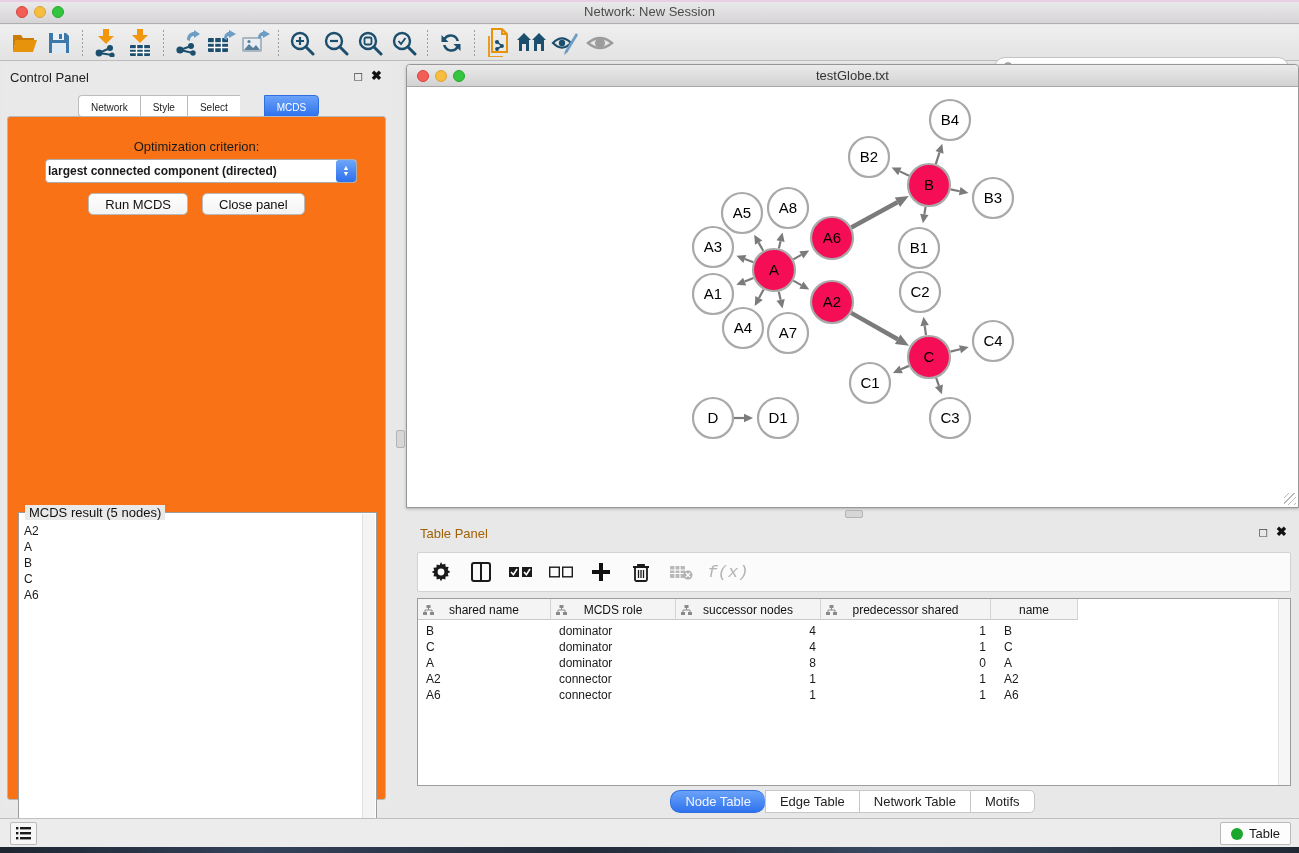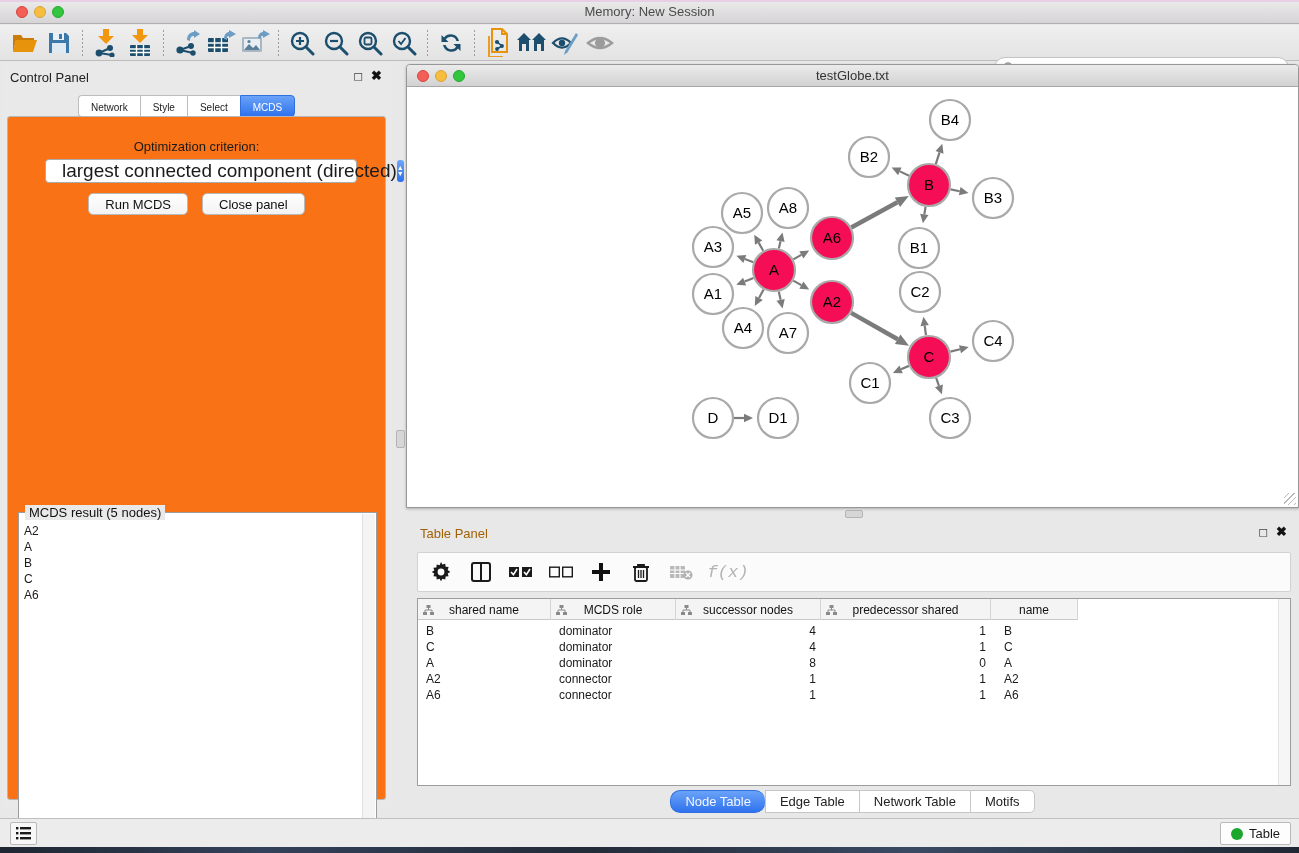--- a/index.html
+++ b/index.html
@@ -32,27 +32,27 @@
   .cpanel-head { position:absolute; left:8px; top:8px; font-size:13px; color:#222; }
   .panel-btns { position:absolute; top:6px; display:flex; gap:8px; align-items:center; color:#333; }
   .cpanel .panel-btns { right:10px; }
   .float-glyph { font-size:12px; color:#444; }
   .close-glyph { font-size:13px; font-weight:bold; color:#111; }
   .cp-tabs { position:absolute; left:76px; top:33px; display:flex; }
   .cp-tab { height:22px; padding:2px 12px 0; background:#fff; border:1px solid #bdbdbd; border-right:none;
     font-size:10px; color:#222; display:flex; align-items:center; }
   .cp-tab:first-child { border-radius:4px 0 0 4px; }
   .cp-tab:last-child  { border-radius:0 4px 4px 0; border-right:1px solid #bdbdbd; }
-  .cp-tab.sel { background:linear-gradient(#6ba3f8,#2f72ee); color:#fff; border-color:#2f6fe0; }
+  .cp-tab.sel { background:linear-gradient(#6ba3f8,#2f72ee); color:#fff; border-color:#2f6fe0;margin-left:24px; }
   .cp-body { position:absolute; left:5px; top:54px; width:379px; height:684px;
     border:1px solid #b7b7b7; border-radius:3px; background:#f97316; }
   .opt-label { position:absolute; top:22px; width:100%; text-align:center; font-size:13px; }
   .dropdown { position:absolute; left:37px; top:42px; width:312px; height:24px; background:#fff;
     border:1px solid #ababab; border-radius:4px; display:flex; align-items:center; }
-  .dropdown .dd-text { flex:1; padding-left:16px; font-size:19px; white-space:nowrap; }
+  .dropdown .dd-text { flex:1; padding-left:2px; font-size:12px; white-space:nowrap;font-weight:bold; }
   .dd-step { width:20px; height:22px; margin-right:0px; border-radius:3px;
     background:linear-gradient(#6ea6f9,#2c70ee); display:flex; flex-direction:column;
     align-items:center; justify-content:center; color:#fff; font-size:7px; line-height:6px; }
   .cp-buttons { position:absolute; top:76px; width:100%; display:flex; justify-content:center; gap:14px; }
   .btn { background:linear-gradient(#ffffff,#f3f3f3); border:1px solid #b9b9b9; border-radius:5px;
     height:22px; padding:0 16px; font-size:13px; color:#111; display:flex; align-items:center; }
   .result-box { position:absolute; left:10px; top:395px; width:359px; height:336px;
     border:1px solid #9c9c9c; background:#fff; }
   .result-legend { position:absolute; left:6px; top:-8px; background:#e9e9e9; padding:0 4px; font-size:13px; color:#111; }
   .result-list { position:absolute; left:2px; top:10px; right:16px; bottom:2px; font-size:12px; line-height:16px; padding-left:3px; }
@@ -112,21 +112,21 @@
   .desktop-strip { position:absolute; left:0; top:847px; width:1299px; height:6px;
     background:linear-gradient(90deg,#1d2631,#33415a 20%,#222b38 45%,#3a4a63 70%,#1f2833); }
 </style>
 </head>
 <body>
 
 <div class="titlebar">
   <span class="traffic t-red"></span>
   <span class="traffic t-yel"></span>
   <span class="traffic t-grn"></span>
-  <div class="win-title">Memory: New Session</div>
+  <div class="win-title">Network: New Session</div>
 </div>
 
 <div class="toolbar">
   <div style="width:8px"></div>
   <div class="tb-icon">
     <svg width="28" height="24" viewBox="0 0 28 24">
         <path d="M2 21 L5 9 L26 9 L22 21 Z" fill="#e8930c"></path>
         <path d="M2 21 L2 4 L10 4 L12 7 L23 7 L23 9 L5 9 Z" fill="#c97c08"></path>
       </svg>
   </div>

